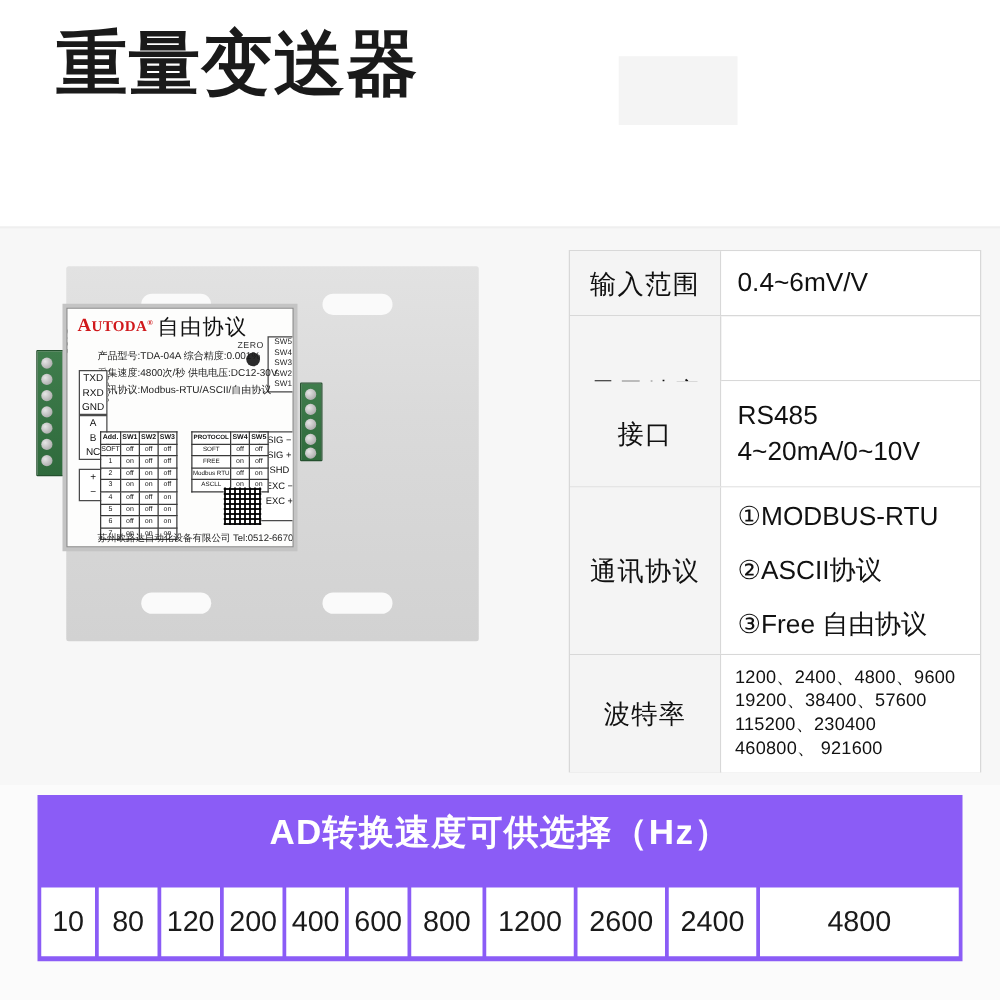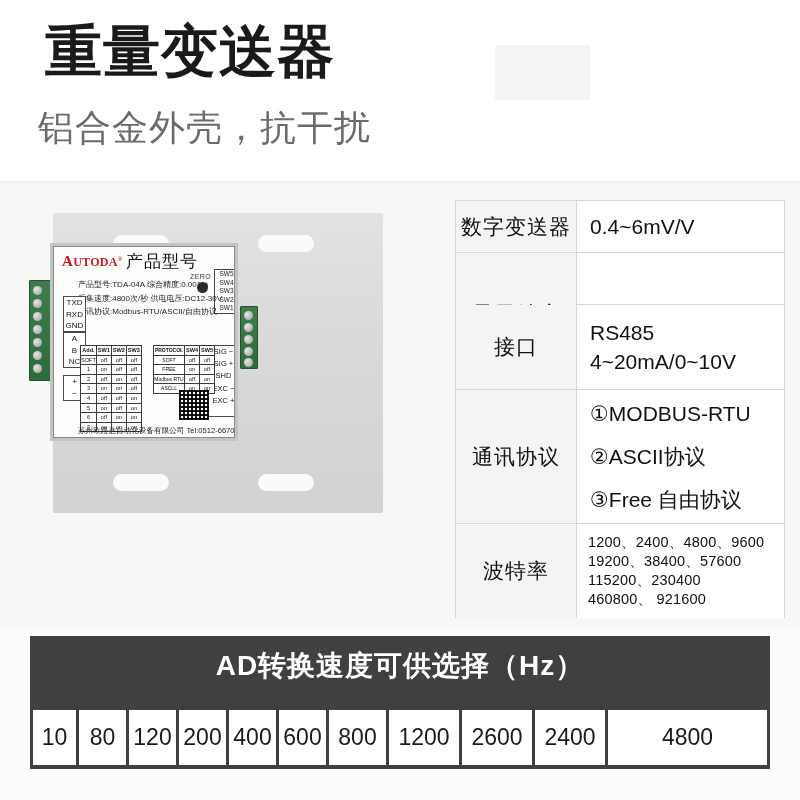--- a/index.html
+++ b/index.html
@@ -138,21 +138,21 @@
     padding-left:13px;box-sizing:border-box;font-size:21px;color:#111;
   }
   .r1{height:52px;} .r2{height:52px;flex-direction:column;} .r3{height:85px;}
   .r4{height:134px;} .r5{height:94px;}
   .scell-v .line{line-height:29px;white-space:nowrap;}
   .r4 .scell-v .line{line-height:43px;font-size:21px;}
   .r5 .scell-v{padding-left:11px;}
   .r5 .scell-v .line{font-size:14.5px;line-height:19px;letter-spacing:0.2px;}
 
   
-  .green{position:absolute;left:30px;top:636px;width:740px;height:133px;background:#404040;}
+  .green{position:absolute;left:30px;top:636px;width:740px;height:133px;background:#8b5cf6;}
   .green-title{
     position:absolute;left:0;top:11px;width:740px;text-align:center;
     font-size:28px;font-weight:bold;color:#ffffff;letter-spacing:1px;white-space:nowrap;
   }
   .cells{position:absolute;left:3px;top:74px;width:734px;height:55px;display:flex;gap:3px;}
   .cell{
     background:#ffffff;display:flex;align-items:center;justify-content:center;
     font-size:23px;color:#1a1a1a;
   }
   .cell.w1{flex:0 0 43px;} .cell.w2{flex:0 0 47px;}
@@ -160,21 +160,20 @@
   .cell.w5{flex:1;}
 </style>
 </head>
 <body>
 
 <div class="page">
 
   <div class="header">
     <div class="hdr-ghost"></div>
     <div class="hdr-title">重量变送器</div>
-    <div class="hdr-sub">铝合金外壳，抗干扰</div>
     <div class="hdr-rule"></div>
   </div>
 
   <div class="band">
 
     <div class="device">
       <div class="bracket">
         <div class="slot s1"></div>
         <div class="slot s2"></div>
         <div class="slot s3"></div>
@@ -197,21 +196,21 @@
           <div class="screw" style="top:40px"></div>
         <div class="screw" style="top:51px"></div>
       </div>
 
       <div class="dev-plate-out"></div>
       <div class="dev-plate">
 
         <div class="logo">
           <span class="big">A</span><span>UTODA</span><span class="reg">®</span>
         </div>
-        <div class="dev-title">产品型号</div>
+        <div class="dev-title">自由协议</div>
 
         <div class="zero-lbl">ZERO</div>
         <div class="zero-dot"></div>
 
         <div class="sw-box">
           <div>SW5</div>
           <div>SW4</div>
           <div>SW3</div>
           <div>SW2</div>
           <div>SW1</div>
@@ -340,21 +339,21 @@
         </tbody>
           </table>
 
         <div class="qr"></div>
         <div class="footer-txt">苏州欧路达自动化设备有限公司  Tel:0512-66706550</div>
       </div>
     </div>
 
     <div class="spec">
       <div class="srow r1">
-        <div class="scell-k">数字变送器</div>
+        <div class="scell-k">输入范围</div>
         <div class="scell-v">
           <span class="line">0.4~6mV/V</span>
         </div>
       </div>
       <div class="srow r2">
         <div class="scell-k">显示精度</div>
       </div>
       <div class="srow r3">
         <div class="scell-k">接口</div>
         <div class="scell-v">

